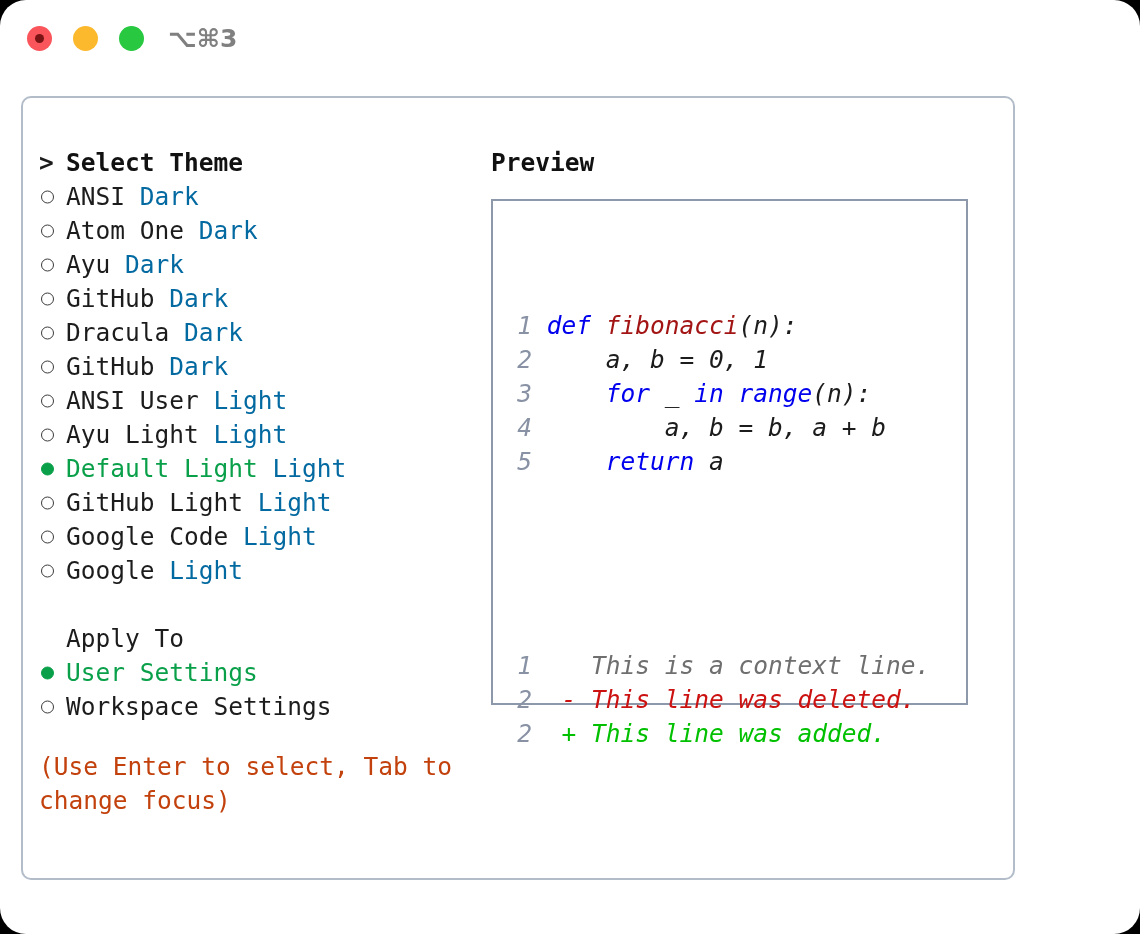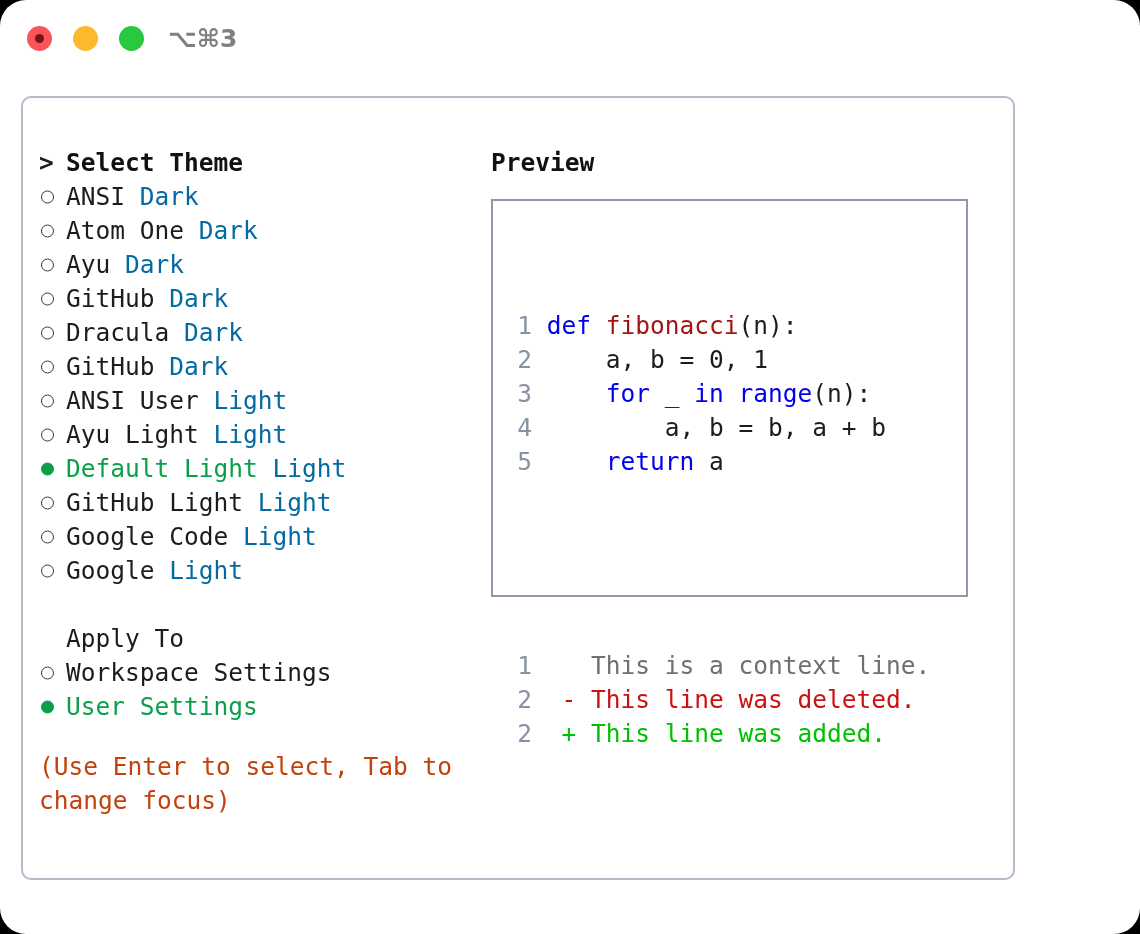--- a/index.html
+++ b/index.html
@@ -166,25 +166,26 @@
   .preview-title {
     font-size: 24.5px;
     line-height: 34px;
     font-weight: bold;
     color: #111111;
     white-space: pre;
   }
   .preview-box {
     margin-top: 19px;
     width: 477px;
-    height: 398px;
+    height: 506px;
     border: 2px solid #8d99ab;
     box-sizing: border-box;
     background: #ffffff;
     position: relative;
+    font-style: italic;
   }
   .code {
     position: absolute;
     left: 13px;
     top: 40px;
     font-size: 24.5px;
     line-height: 34px;
     white-space: pre;
   }
   .code-line { white-space: pre; height: 34px; }
@@ -242,22 +243,22 @@
         </div>
 
       <div class="spacer"></div>
 
       <div class="row group-title">
         <span class="marker"> </span>
         <span class="label">Apply To</span>
       </div>
 
       <div id="apply-list">
+          <div class="row selected"><span class="bullet-dot filled"></span><span class="label">User Settings</span></div>
           <div class="row"><span class="bullet-dot"></span><span class="label">Workspace Settings</span></div>
-          <div class="row selected"><span class="bullet-dot filled"></span><span class="label">User Settings</span></div>
         </div>
 
       <div class="hint">(Use Enter to select, Tab to change focus)</div>
     </div>
 
     <div class="right-col">
       <div class="preview-title">Preview</div>
       <div class="preview-box">
         <div class="code">
           <div id="code-lines"><div class="code-line"><span class="ln">1</span><span class="plain"> </span><span class="kw">def </span><span class="fn">fibonacci</span><span class="plain">(n):</span></div><div class="code-line"><span class="ln">2</span><span class="plain"> </span><span class="plain">    a, b = 0, 1</span></div><div class="code-line"><span class="ln">3</span><span class="plain"> </span><span class="plain">    </span><span class="kw">for</span><span class="plain"> _ </span><span class="kw">in range</span><span class="plain">(n):</span></div><div class="code-line"><span class="ln">4</span><span class="plain"> </span><span class="plain">        a, b = b, a + b</span></div><div class="code-line"><span class="ln">5</span><span class="plain"> </span><span class="plain">    </span><span class="kw">return</span><span class="plain"> a</span></div></div>

